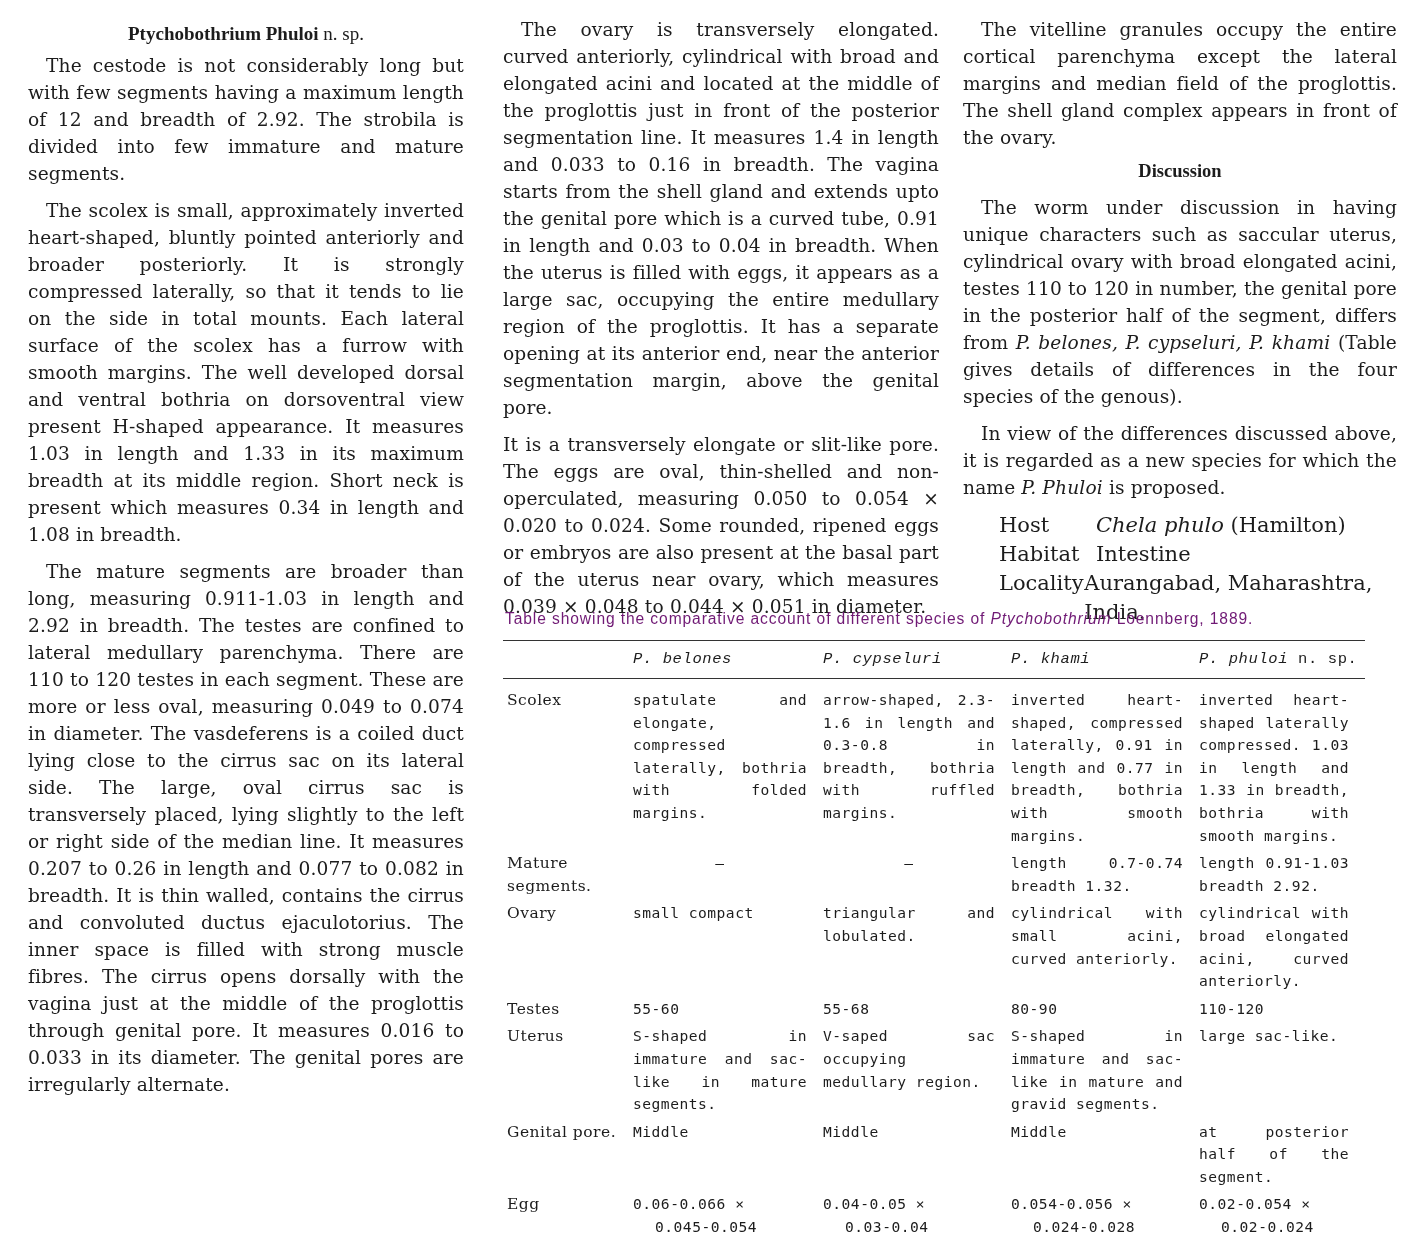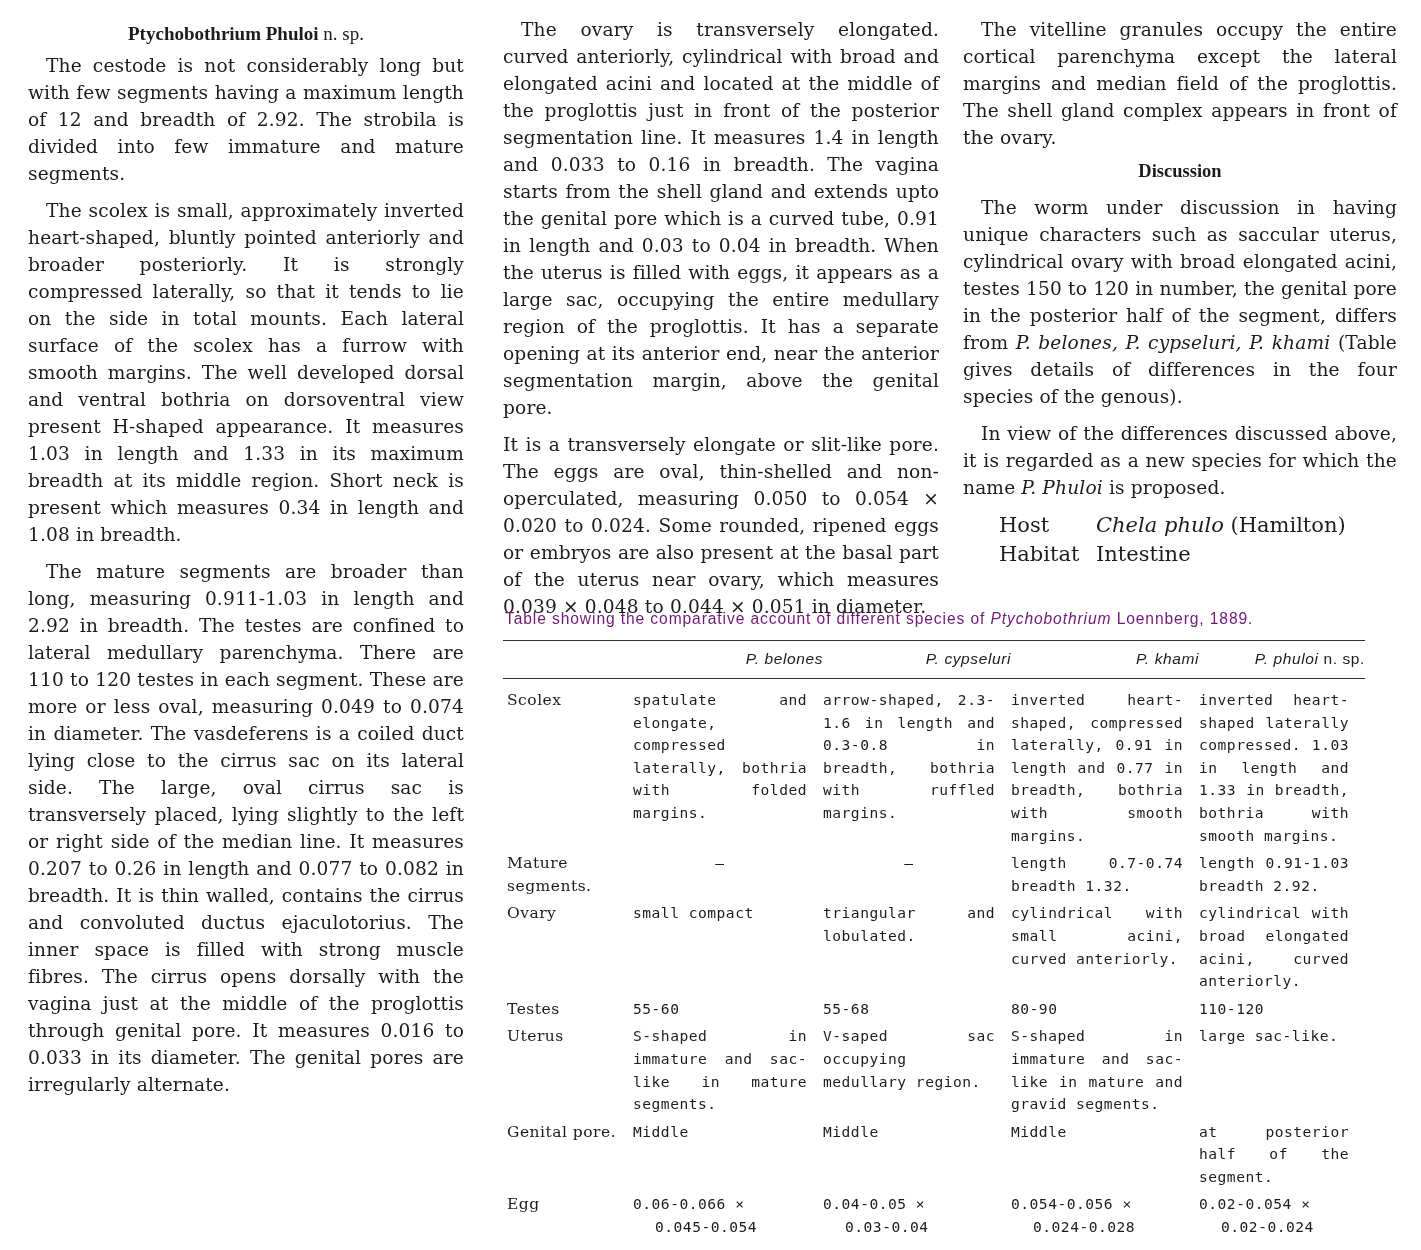--- a/index.html
+++ b/index.html
@@ -33,22 +33,22 @@
 
   
   #table-wrap { position: absolute; left: 503px; top: 610px; width: 862px; }
   .caption {
     font-family: "Liberation Sans", sans-serif; font-size: 15.6px;
     letter-spacing: 0.9px; margin: 0 0 12px 2px; color: #701a75;
   }
   .rule { height: 0; border-top: 1.6px solid #333; }
   table { border-collapse: collapse; width: 100%; table-layout: fixed; }
   th {
-    font-weight: normal; font-family: Liberation Sans, sans-serif; font-size: 15.5px;
-    padding: 9px 0 10px 0; text-align: right; letter-spacing: 0.6px;
+    font-weight: normal; font-family: Liberation Mono, monospace; font-size: 15.5px;
+    padding: 9px 0 10px 0; text-align: left; letter-spacing: 0.6px;
   }
   td {
     vertical-align: top; font-size: 15.5px; line-height: 22.6px;
     letter-spacing: 0.5px; padding: 0 16px 5px 0; text-align: justify;
     font-family: "DejaVu Sans Mono", "Liberation Mono", monospace;
     font-size: 14.6px;
   }
   td.rowlabel {
     font-family: "DejaVu Serif", serif; font-size: 15.5px; text-align: left; padding-left: 4px;
   }
@@ -70,29 +70,33 @@
 </div>
 
 <div id="col2" class="col">
   <p class="p">The ovary is transversely elongated. curved anteriorly, cylindrical with broad and elongated acini and located at the middle of the proglottis just in front of the posterior segmentation line.  It measures 1.4 in length and 0.033 to 0.16 in breadth.  The vagina starts from the shell gland and extends upto the genital pore which is a curved tube, 0.91 in length and 0.03 to 0.04 in breadth. When the uterus is filled with eggs, it appears as a large sac, occupying the entire medullary region of the proglottis.  It has a separate opening at its anterior end, near the anterior segmentation margin, above the genital pore.</p>
   <p class="p noindent">It is a transversely elongate or slit-like pore. The eggs are oval, thin-shelled and non-operculated, measuring 0.050 to 0.054 × 0.020 to 0.024.  Some rounded, ripened eggs or embryos are also present at the basal part of the uterus near ovary, which measures 0.039 × 0.048 to 0.044 × 0.051 in diameter.</p>
 </div>
 
 <div id="col3" class="col">
   <p class="p">The vitelline granules occupy the entire cortical parenchyma except the lateral margins and median field of the proglottis.  The shell gland complex appears in front of the ovary.</p>
   <div class="heading">Discussion</div>
-  <p class="p"><span>The worm under discussion in having unique characters such as saccular uterus, cylindrical ovary with broad elongated acini, testes 150 to 120 in number, the genital pore in the posterior half of the segment, differs from </span><i>P. belones, P. cypseluri, P. khami</i><span> (Table gives details of differences in the four species of the genous).</span></p>
+  <p class="p"><span>The worm under discussion in having unique characters such as saccular uterus, cylindrical ovary with broad elongated acini, testes 110 to 120 in number, the genital pore in the posterior half of the segment, differs from </span><i>P. belones, P. cypseluri, P. khami</i><span> (Table gives details of differences in the four species of the genous).</span></p>
   <p class="p"><span>In view of the differences discussed above, it is regarded as a new species for which the name </span><i>P. Phuloi</i><span> is proposed.</span></p>
   <div class="meta-row">
     <span class="meta-key">Host</span>
     <span><i>Chela phulo</i><span> (Hamilton)</span></span>
   </div>
   <div class="meta-row">
     <span class="meta-key">Habitat</span>
     <span>Intestine</span>
+  </div>
+  <div class="meta-row">
+    <span class="meta-key">Locality</span>
+    <span>Aurangabad, Maharashtra, India.</span>
   </div>
 </div>
 
 <div id="table-wrap">
   <div class="caption"><span>Table showing the comparative account of different species of </span><i>Ptychobothrium</i><span> Loennberg, 1889.</span></div>
   <div class="rule"></div>
   <table>
     <colgroup>
       <col style="width:130px">
         <col style="width:190px">

